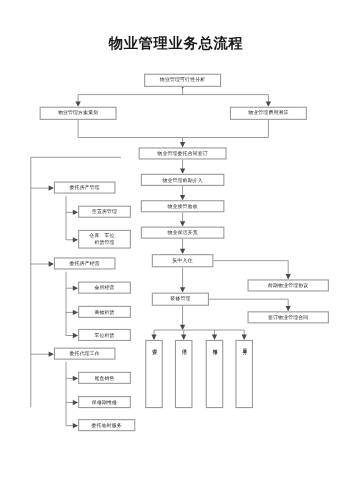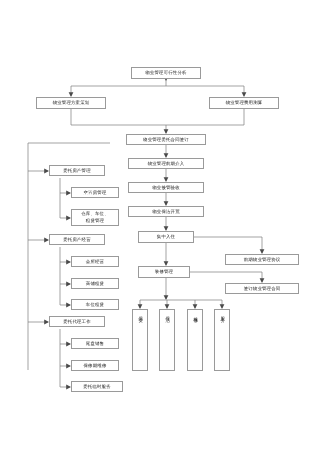--- a/index.html
+++ b/index.html
@@ -60,20 +60,21 @@
   }
   svg.wires{position:absolute;left:0;top:0;width:320px;height:453px;pointer-events:none;}
   svg.wires line,svg.wires path{stroke:#7d7d7d;stroke-width:.7;fill:none;}
   svg.wires polygon{fill:#4a4a4a;}
 </style>
 </head>
 <body>
 
 <div id="canvas">
 
+  <div class="title">物业管理业务总流程</div>
 
   <svg class="wires" viewBox="0 0 320 453">
 
     <line x1="166" y1="79" x2="166" y2="86"></line>
     <line x1="71" y1="86" x2="244" y2="86"></line>
     <line x1="71" y1="86" x2="71" y2="96"></line>
     <line x1="244" y1="86" x2="244" y2="96"></line>
     <polygon points="71,97 68.6,92.2 73.4,92.2"></polygon>
     <polygon points="244,97 241.6,92.2 246.4,92.2"></polygon>
     <polygon points="166,81 163.6,76.2 168.4,76.2"></polygon>

